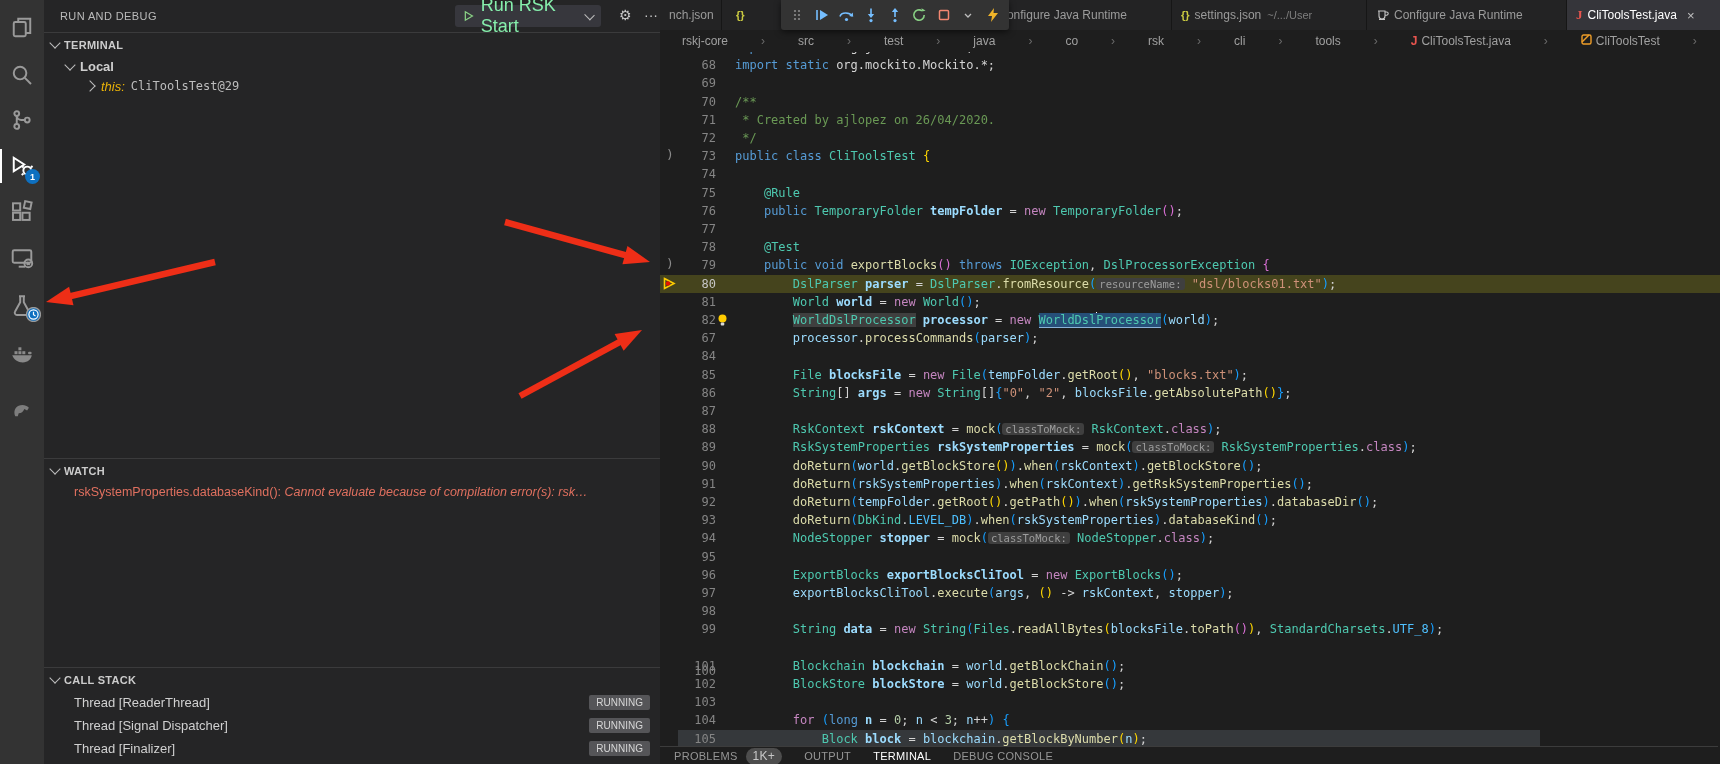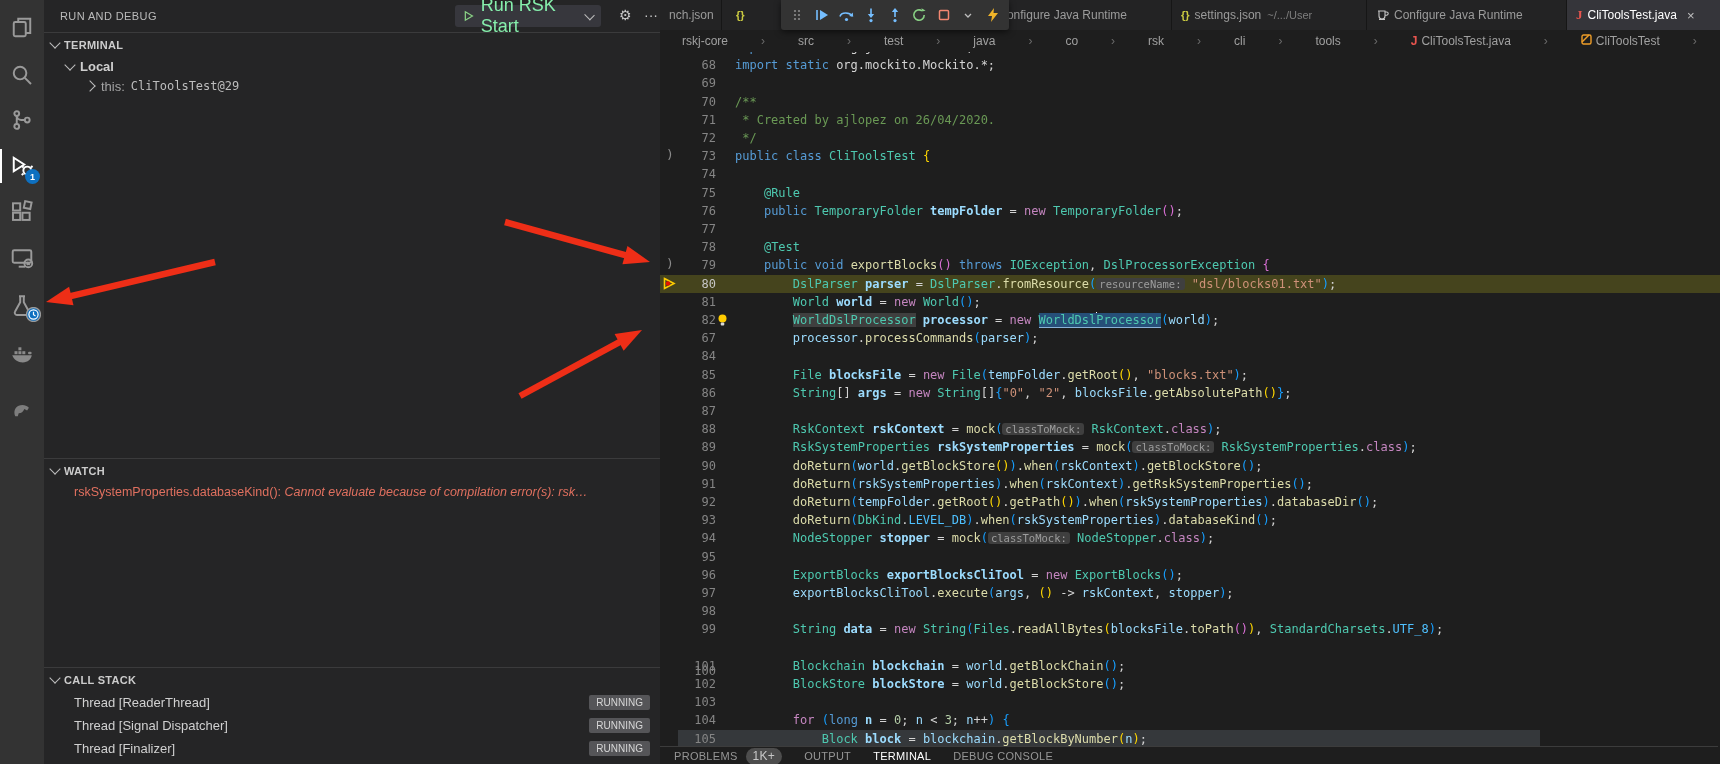--- a/index.html
+++ b/index.html
@@ -185,21 +185,21 @@
         <span class="chev"></span>
         <span class="sec-label">TERMINAL</span>
       </div>
       <div class="tree-row" style="padding-left:22px">
         <span class="chev" style="margin-right:6px"></span>
         <span style="font-weight:bold;color:#cfcfcf">Local</span>
       </div>
       <div id="var-items">
           <div class="tree-row" style="padding-left: 42px;">
             <span class="chev right" style="margin-right: 7px;"></span>
-            <span style="color: #a3a3a3;">this:</span>
+            <span style="color: #eab308; font-style: italic;">this:</span>
             <span style="color: rgb(189, 189, 189); margin-left: 6px; font-family: &quot;DejaVu Sans Mono&quot;, monospace; font-size: 12px;">CliToolsTest@29</span>
           </div>
         </div>
     </div>
 
     <div class="section" style="top:458px;height:209px">
       <div class="sec-hdr">
         <span class="chev"></span>
         <span class="sec-label">WATCH</span>
       </div>

